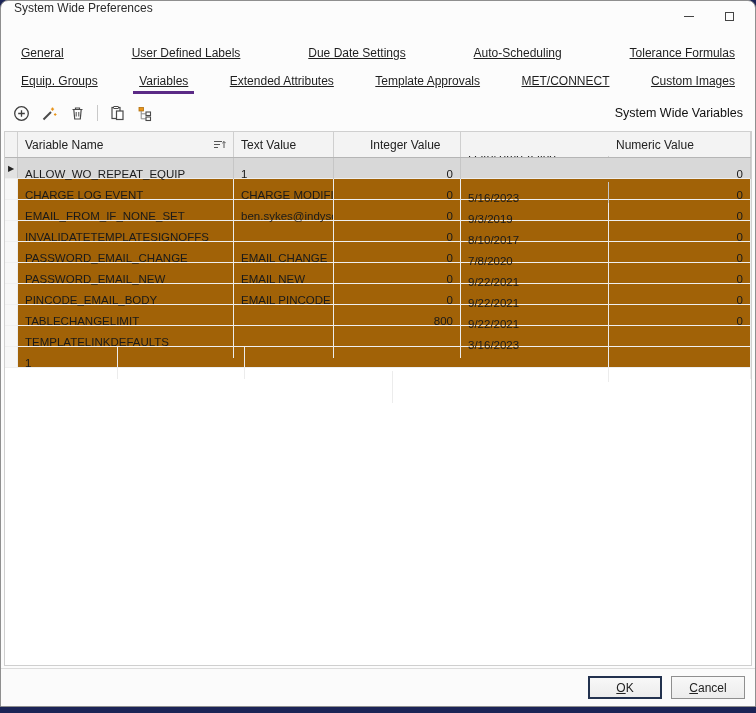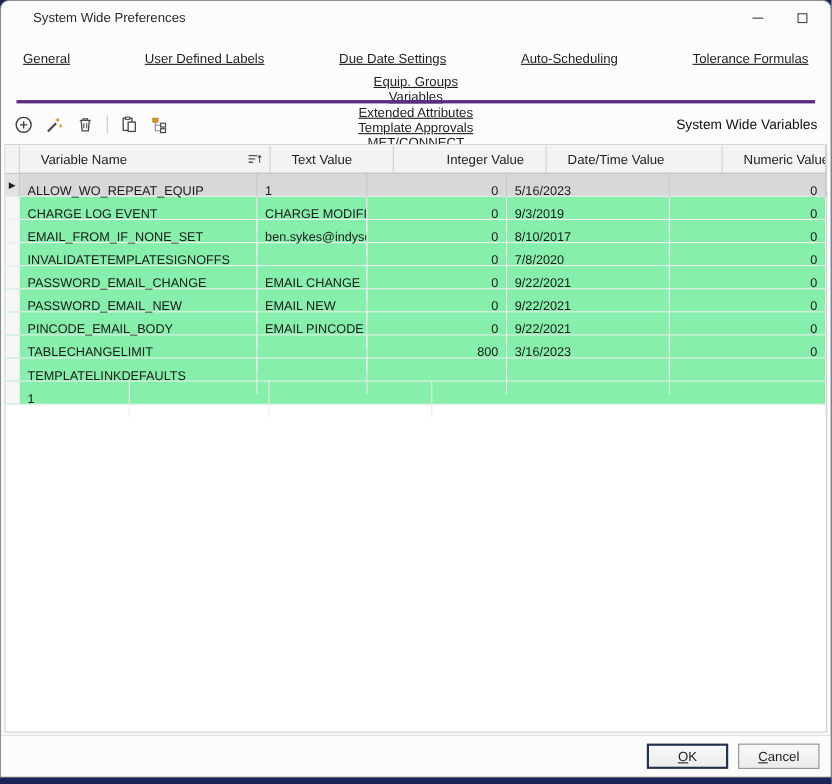--- a/index.html
+++ b/index.html
@@ -14,61 +14,61 @@
   }
   .dialog {
     position: absolute; top: 0; left: 0;
     width: 756px; height: 707px;
     background: #fcfcfc;
     border: 1px solid #8f8f8f;
     border-radius: 8px 8px 0 0;
     overflow: hidden;
   }
   
-  .titlebar { height: 30px; display: flex; align-items: center; padding-left: 13px; position: relative; margin-left: 16px; }
+  .titlebar { height: 30px; display: flex; padding-left: 13px; position: relative; }
   .title { font-size: 12px; color: #2b2b2b; }
   .win-controls { position: absolute; top: 0; right: 6px; height: 30px; display: flex; }
   .win-btn { width: 40px; height: 30px; display: flex; align-items: center; justify-content: center; }
   .glyph-min { width: 10px; height: 1px; background: #444; display: block; }
   .glyph-max { width: 9px; height: 9px; border: 1px solid #444; display: block; }
   
   .tabs { display: flex; justify-content: space-between; padding: 0 8px; }
   .tabs-row1 { margin-top: 8px; height: 28px; }
-  .tabs-row2 { height: 28px; flex-direction: column; }
+  .tabs-row2 { height: 28px; }
   .tab {
     display: flex; align-items: center; justify-content: center;
     padding: 0 12px; white-space: nowrap; color: #1f1f1f; position: relative; text-decoration: underline;
   }
   .tab.selected::after {
     content: ""; position: absolute; left: 6px; right: 6px; bottom: 1px;
     height: 3px; background: #5b2a86;
   }
   
   .toolbar { height: 32px; display: flex; align-items: center; padding: 0 12px; gap: 11px; margin-top: 2px; }
   .tb-icon { width: 17px; height: 17px; display: flex; align-items: center; justify-content: center; }
   .tb-sep { width: 1px; height: 16px; background: #c9c9c9; }
   .toolbar-title { margin-left: auto; font-weight: normal; font-size: 12.5px; color: #101010; }
   
   .grid {
     position: absolute; left: 3px; right: 3px; top: 130px; bottom: 40px;
     border: 1px solid #cfcfcf; background: #fff; overflow: hidden;
   }
-  .thead { display: flex; height: 26px; background: #f3f3f3; border-bottom: 1px solid #b5b5b5; gap: 12px; }
+  .thead { display: flex; height: 26px; background: #f3f3f3; border-bottom: 1px solid #b5b5b5; }
   .th {
     display: flex; align-items: center; padding: 0 7px;
     border-right: 1px solid #cfcfcf; color: #222; white-space: nowrap; overflow: hidden;
   }
   .c-sel  { width: 13px; padding: 0; justify-content: center; background: #f3f3f3; }
   .c-name { width: 216px; }
   .c-text { width: 100px; }
   .c-int  { width: 98px; margin-left: 29px; }
-  .c-date { width: 148px; }
+  .c-date { width: 148px; margin-top: 24px; }
   .c-num  { flex: 1; }
   .sort-icon { margin-left: auto; display: flex; }
-  .tr { display: flex; height: 21px; border-bottom: 1px solid #efefef; background: #86efac; }
+  .tr { display: flex; height: 21px; border-bottom: 1px solid #efefef; background: #a16207; }
   .tr.selected { background: #d8d8d8; }
   .tr.selected .td { border-right-color: #c6c6c6; }
   .td {
     display: flex; align-items: center; padding: 16px 7px;
     border-right: 1px solid #ececec; overflow: hidden; white-space: nowrap; font-size: 11.5px;
   }
   .td.c-sel { background: #f7f7f7; padding: 0; justify-content: center; font-size: 8px; color: #222; }
   .tr.selected .td.c-sel { background: #e2e2e2; }
   .td.num { justify-content: flex-end; }
   

